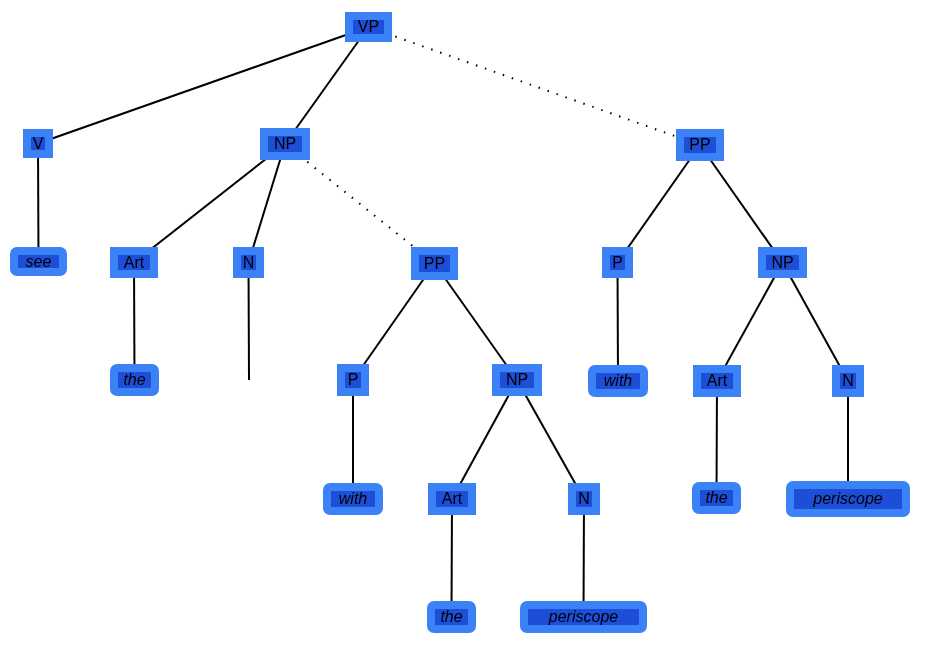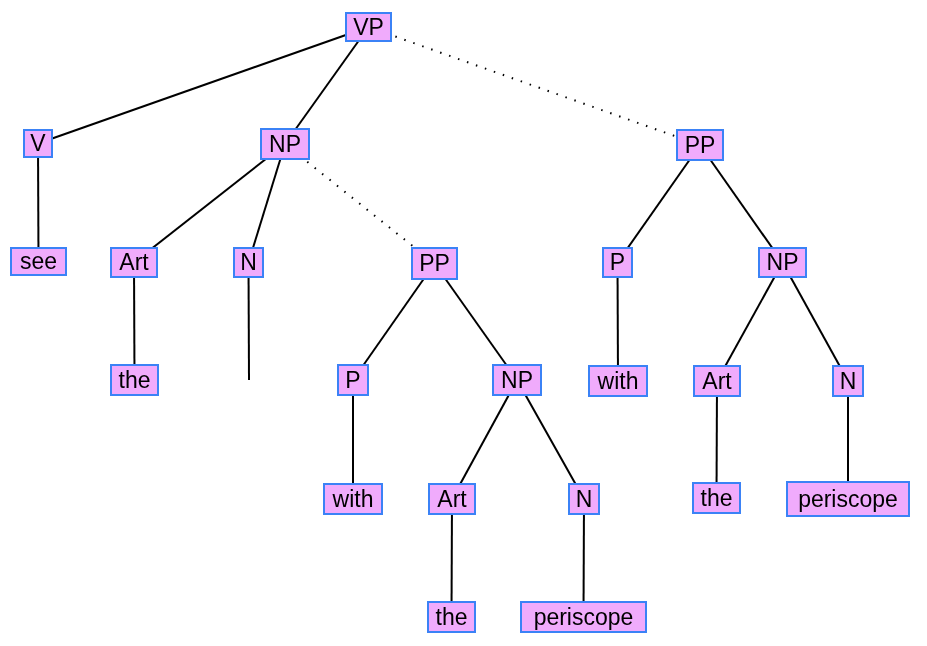--- a/index.html
+++ b/index.html
@@ -26,28 +26,30 @@
   }
   .edges line.dotted {
     stroke-dasharray: 1.5 8;
   }
   .node {
     position: absolute;
     box-sizing: border-box;
     display: flex;
     align-items: center;
     justify-content: center;
-    background: #f0abfc;
-    border: 2px solid #3b82f6;
+    background: #1d4ed8;
+    border: 8px solid #3b82f6;
     color: #000000;
-    font-size: 23px;
+    font-size: 16px;
     line-height: 1;
     white-space: nowrap;
   }
   .node.word {
+    font-style: italic;
+    border-radius: 7px;
   }
 </style>
 </head>
 <body>
 
 <div class="canvas">
 
   <svg class="edges" width="927" height="646" viewBox="0 0 927 646">
 
     <line x1="368.5" y1="27" x2="38" y2="143.5"></line>

